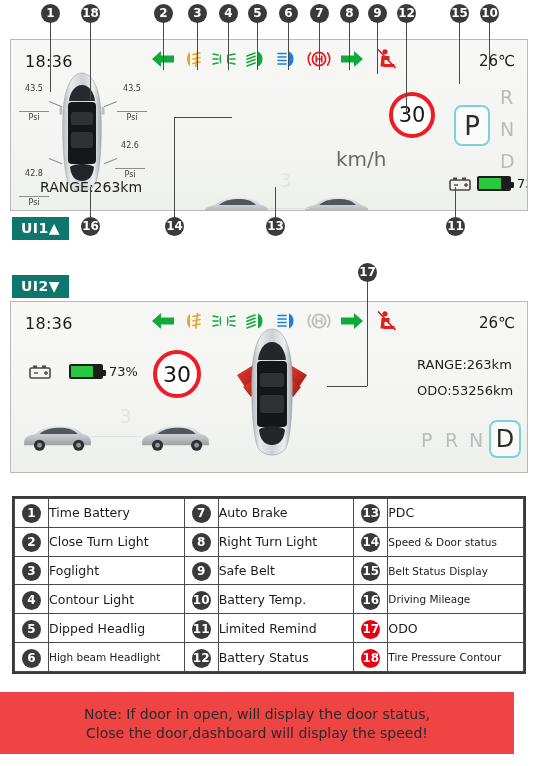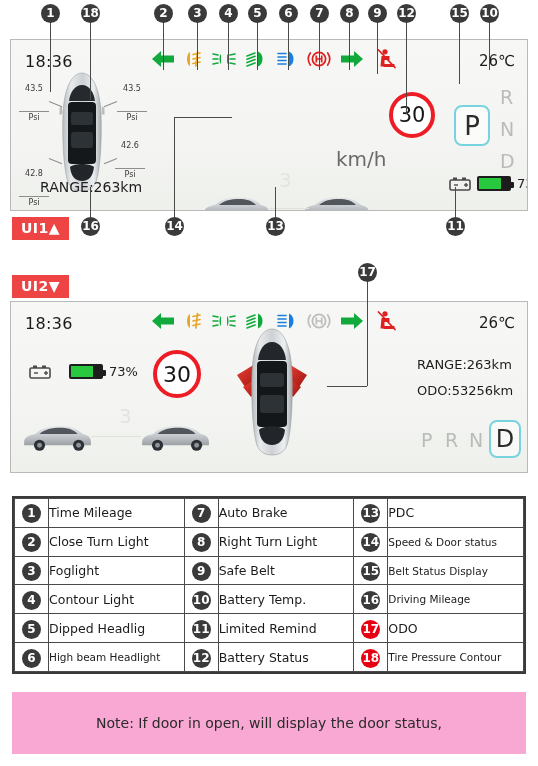--- a/index.html
+++ b/index.html
@@ -121,21 +121,21 @@
     position: absolute; text-align: center;
     font-size: 8px; color: #3a3a3a; line-height: 1.15;
   }
   .psi .v { display: block; border-bottom: 1px solid #8d8d8d; padding-bottom: 18px; }
   .psi .u { display: block; padding-top: 1px; }
   .psi-lead { position: absolute; height: 1px; background: #8d8d8d; }
 
   
   .ui-badge {
     position: absolute;
-    background: #ef4444;
+    background: #0f766e;
     color: #fff;
     font-weight: bold;
     font-size: 14px;
     padding: 3px 9px 4px 9px;
     letter-spacing: .5px;
   }
 
   
   #legend {
     position: absolute; left: 12px; top: 496px;
@@ -150,23 +150,23 @@
   .numdot {
     display: inline-block;
     width: 19px; height: 19px; border-radius: 50%;
     background: #3a3a3a; color: #fff;
     font-size: 12px; font-weight: bold; line-height: 19px; text-align: center;
   }
   .numdot.red { background: #e60012; }
 
   
   #note {
-    position: absolute; left: 12px; top: 692px;
+    position: absolute; left: 0; top: 692px;
     width: 514px; height: 62px;
-    background: #f9a8d4;
+    background: #ef4444;
     display: flex; flex-direction: column;
     align-items: center; justify-content: center;
     gap: 3px;
   }
   #note div { font-size: 14px; color: #2a2a2a; }
 
   
   .topcar { position: absolute; }
   .sidecar { position: absolute; }
 </style>
@@ -537,21 +537,21 @@
     <div class="gearbox" style="left:478px; top:118px; width:32px; height:38px; font-size:24px;">
       <span>D</span>
     </div>
   </div>
 
   <div id="legend">
     <table>
       <tbody id="legend-body">
           <tr>
             <td class="num"><span class="numdot">1</span></td>
-            <td class="lbl">Time Mileage</td>
+            <td class="lbl">Time Battery</td>
             <td class="num"><span class="numdot">7</span></td>
             <td class="lbl">Auto Brake</td>
             <td class="num"><span class="numdot">13</span></td>
             <td class="lbl">PDC</td>
           </tr>
           <tr>
             <td class="num"><span class="numdot">2</span></td>
             <td class="lbl">Close Turn Light</td>
             <td class="num"><span class="numdot">8</span></td>
             <td class="lbl">Right Turn Light</td>
@@ -589,15 +589,16 @@
             <td class="lbl">Battery Status</td>
             <td class="num"><span class="numdot red">18</span></td>
             <td class="lbl small">Tire Pressure Contour</td>
           </tr>
         </tbody>
     </table>
   </div>
 
   <div id="note">
     <div>Note: If door in open, will display the door status,</div>
+    <div>Close the door,dashboard will display the speed!</div>
   </div>
 
 </div>
 
 </body></html>

